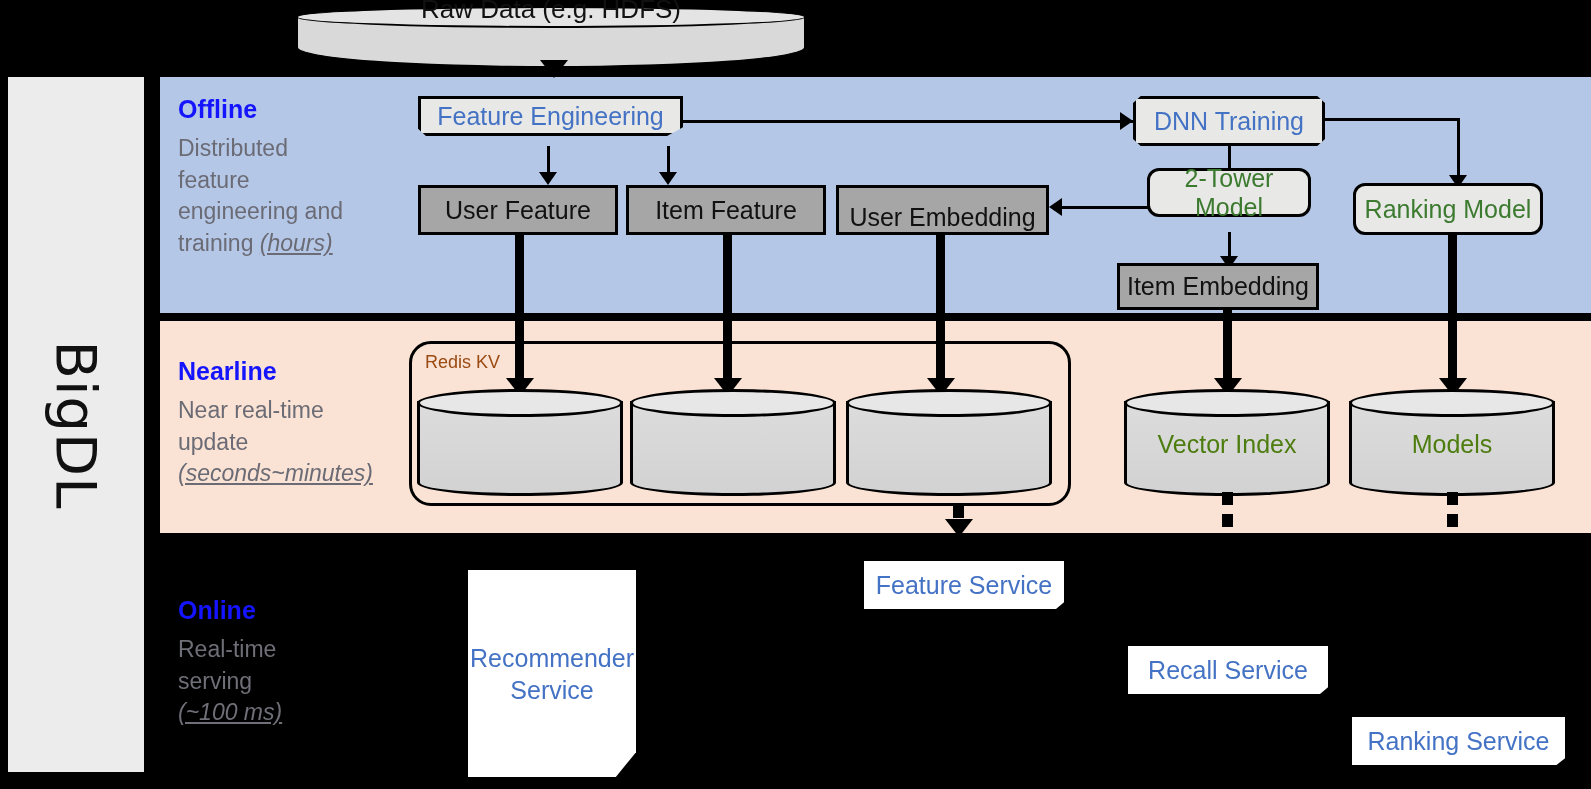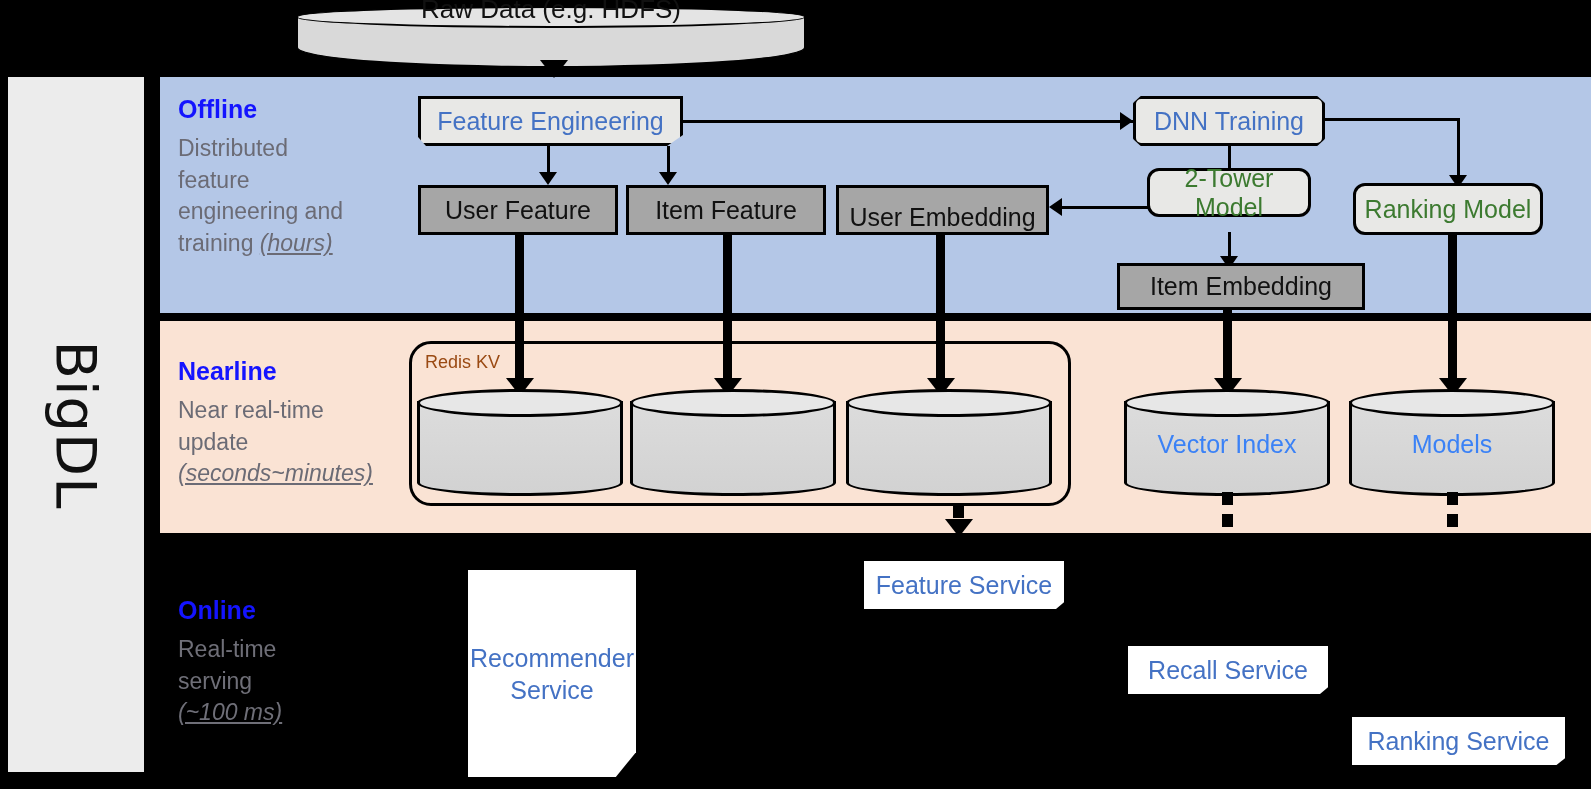--- a/index.html
+++ b/index.html
@@ -38,32 +38,32 @@
   .grey-box{background:#a6a6a6;border:3px solid #000;color:#111;font-size:25px;}
 
   
   .proc{background:#e8e8e6;border:3px solid #000;border-radius:12px;font-size:25px;}
   .proc.green{color:#3c7a30;}
 
   
   .notch{background:#e8e8e6;border:3px solid #000;font-size:25px;color:#4472c4;
          clip-path:polygon(0 0,100% 0,100% 78%,94% 100%,3% 100%,0 82%);}
   .notch-bevel{background:#e8e8e6;border:3px solid #000;font-size:25px;color:#4472c4;
-         border-radius:8px;
+         border-radius:2px;
          clip-path:polygon(4% 0,96% 0,100% 14%,100% 86%,96% 100%,4% 100%,0 86%,0 14%);}
 
   
   .cyl{position:absolute;}
   .cyl .body{position:absolute;left:0;right:0;top:12px;bottom:0;
        background:linear-gradient(180deg,#dcdcdc,#d2d2d2);
        border:3px solid #000;border-radius:0 0 50% 50%/0 0 14% 14%;}
   .cyl .top{position:absolute;left:0;right:0;top:0;height:28px;
        background:#e7e7e7;border:3px solid #000;border-radius:50%;box-sizing:border-box;}
   .cyl .lbl{position:absolute;left:0;right:0;top:50%;transform:translateY(-45%);
-       text-align:center;font-size:25px;color:#3b82f6;z-index:3;}
+       text-align:center;font-size:25px;color:#4d7c0f;z-index:3;}
 
   
   #rawdata{position:absolute;left:296px;top:6px;width:510px;height:62px;}
   #rawdata .body{position:absolute;inset:10px 0 0 0;background:#d9d9d9;
        border:2px solid #000;border-radius:0 0 50% 50%/0 0 40% 40%;}
   #rawdata .top{position:absolute;left:0;right:0;top:0;height:22px;background:#e4e4e4;
        border:2px solid #000;border-radius:50%;box-sizing:border-box;}
   #rawdata .lbl{position:absolute;inset:0;display:flex;align-items:center;
        justify-content:center;font-size:26px;color:#111;z-index:3;}
 
@@ -142,21 +142,21 @@
 
   <div class="band-cap" id="cap-online">
     <div class="band-title">Online</div>
     <div class="band-sub">
       <span>Real-time</span><br>
       <span>serving</span><br>
       <i>(~100 ms)</i>
     </div>
   </div>
 
-  <div class="node notch" style="left:418px;top:96px;width:265px;height:50px;">
+  <div class="node notch" style="left:418px;top:96px;width:265px;height:40px;">
     <span>Feature Engineering</span>
   </div>
 
   <div class="node notch-bevel" style="left:1133px;top:96px;width:192px;height:50px;">
     <span>DNN Training</span>
   </div>
 
   <div class="ln thin-h" style="left:683px;top:120px;width:450px;"></div>
   <div class="arr-right" style="left:1120px;top:112px;"></div>
 
@@ -189,21 +189,21 @@
   <div class="node proc green" style="left:1353px;top:183px;width:190px;height:52px;">
     <span>Ranking Model</span>
   </div>
 
   <div class="ln thin-h" style="left:1062px;top:206px;width:88px;"></div>
   <div class="arr-left" style="left:1049px;top:198px;"></div>
 
   <div class="ln thin-v" style="left:1228px;top:232px;height:30px;"></div>
   <div class="arr-down" style="left:1220px;top:256px;"></div>
 
-  <div class="node grey-box" style="left:1117px;top:263px;width:248px;height:47px;">
+  <div class="node grey-box" style="left:1117px;top:263px;width:202px;height:47px;">
     <span>Item Embedding</span>
   </div>
 
   <div class="ln thick-v" style="left:515px;top:235px;height:152px;"></div>
   <div class="arr-down-big" style="left:506px;top:378px;"></div>
 
   <div class="ln thick-v" style="left:723px;top:235px;height:152px;"></div>
   <div class="arr-down-big" style="left:714px;top:378px;"></div>
 
   <div class="ln thick-v" style="left:936px;top:235px;height:152px;"></div>

